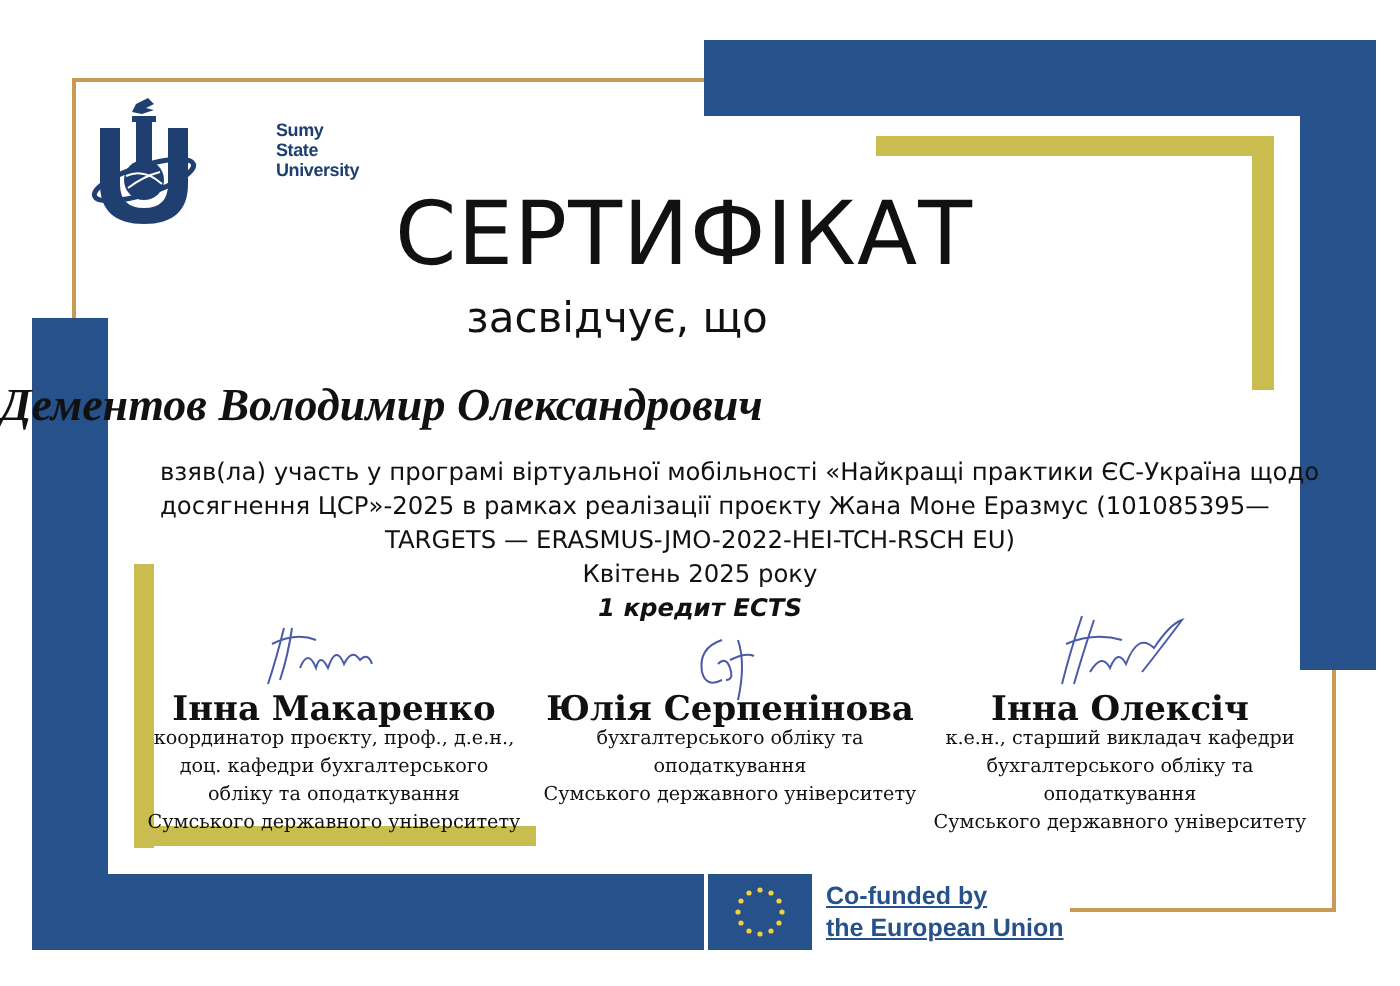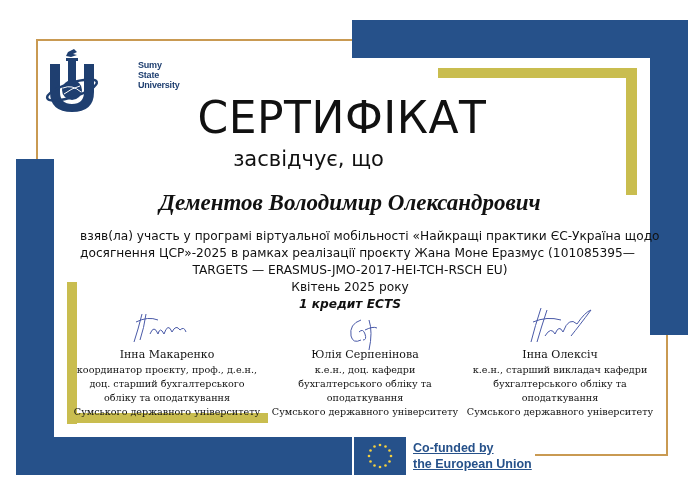--- a/index.html
+++ b/index.html
@@ -26,36 +26,36 @@
     .title {
       left: 0; width: 684px; top: 92px; text-align: center;
       font-family: "DejaVu Sans", sans-serif; font-size: 44px; line-height: 52px;
       letter-spacing: 0.5px; color: #111; font-weight: normal;
     }
     .subtitle {
       left: 0; width: 617px; top: 146px; text-align: center;
       font-size: 21px; line-height: 26px; color: #111;
     }
     .recipient {
-      left: 0; width: 700px; top: 188px; text-align: center;
+      left: 0; width: 700px; top: 188px; 
       font-family: "Liberation Serif", serif; font-style: italic; font-weight: bold;
       font-size: 23px; line-height: 30px; color: #111;
     }
     .body-text {
       left: 80px; width: 540px; top: 228px; text-align: center;
       font-size: 12.2px; line-height: 17px; color: #111;
     }
     .body-text div { white-space: nowrap; }
     .credits { font-weight: bold; font-style: italic; }
 
     .sig {
       position: absolute; text-align: center;
       font-family: "DejaVu Serif", serif; font-size: 9.6px; line-height: 14px; color: #111;
     }
-    .sig .name { font-weight: normal; font-size: 11px; line-height: 16px; }
+    .sig .name { font-weight: bold; font-size: 17px; line-height: 16px; }
     .sig .line { white-space: nowrap; }
     .sig-mark { position: absolute; }
 
     .eu-box {
       left: 353px; top: 437px; width: 182px; height: 38px; background: #fff;
     }
     .eu-flag {
       position: absolute; left: 1px; top: 0; width: 52px; height: 38px; background: #26518a;
     }
     .eu-text {
@@ -105,42 +105,41 @@
   </div>
 </div>
 
 <div class="abs title">СЕРТИФІКАТ</div>
 <div class="abs subtitle">засвідчує, що</div>
 <div class="abs recipient">Дементов Володимир Олександрович</div>
 
 <div class="abs body-text">
   <div>взяв(ла) участь у програмі віртуальної мобільності «Найкращі практики ЄС-Україна щодо</div>
   <div>досягнення ЦСР»-2025 в рамках реалізації проєкту Жана Моне Еразмус (101085395—</div>
-  <div>TARGETS — ERASMUS-JMO-2017-HEI-TCH-RSCH EU)</div>
+  <div>TARGETS — ERASMUS-JMO-2022-HEI-TCH-RSCH EU)</div>
   <div>Квітень 2025 року</div>
   <div class="credits">1 кредит ECTS</div>
 </div>
 
 <svg class="sig-mark" style="left:128px; top:310px;" width="62" height="36" viewBox="0 0 62 36">
   <path d="M14 4 Q10 20 6 32 M18 4 Q16 18 12 30 M8 12 Q20 6 30 10 M22 24 Q26 14 30 24 Q32 16 36 24 Q40 12 44 22 Q48 14 52 20 Q56 16 58 22" stroke="#4a5aa8" stroke-width="1" fill="none"></path>
 </svg>
 <div class="sig" style="left:62px; top:347px; width:210px;">
   <div class="name">Інна Макаренко</div>
   <div class="line">координатор проєкту, проф., д.е.н.,</div>
-  <div class="line">доц. старший бухгалтерського</div>
+  <div class="line">доц. кафедри бухгалтерського</div>
   <div class="line">обліку та оподаткування</div>
   <div class="line">Сумського державного університету</div>
 </div>
 
 <svg class="sig-mark" style="left:343px; top:316px;" width="40" height="36" viewBox="0 0 40 36">
   <path d="M18 4 Q6 8 8 20 Q10 28 18 24 M16 16 Q20 12 22 18 Q24 24 20 24 M26 4 Q30 16 26 34 M22 14 Q30 10 34 12" stroke="#4a5aa8" stroke-width="1" fill="none"></path>
 </svg>
 <div class="sig" style="left:270px; top:347px; width:190px;">
   <div class="name">Юлія Серпенінова</div>
-  <div class="line">к.е.н., доц. кафедри</div>
   <div class="line">бухгалтерського обліку та</div>
   <div class="line">оподаткування</div>
   <div class="line">Сумського державного університету</div>
 </div>
 
 <svg class="sig-mark" style="left:527px; top:306px;" width="66" height="40" viewBox="0 0 66 40">
   <path d="M14 2 Q8 20 4 36 M20 4 Q14 22 10 36 M6 16 Q20 10 34 14 M18 30 Q24 20 28 28 Q32 18 36 26 Q42 10 50 18 Q58 6 64 4 Q52 20 44 30" stroke="#4a5aa8" stroke-width="1" fill="none"></path>
 </svg>
 <div class="sig" style="left:462px; top:347px; width:196px;">
   <div class="name">Інна Олексіч</div>

